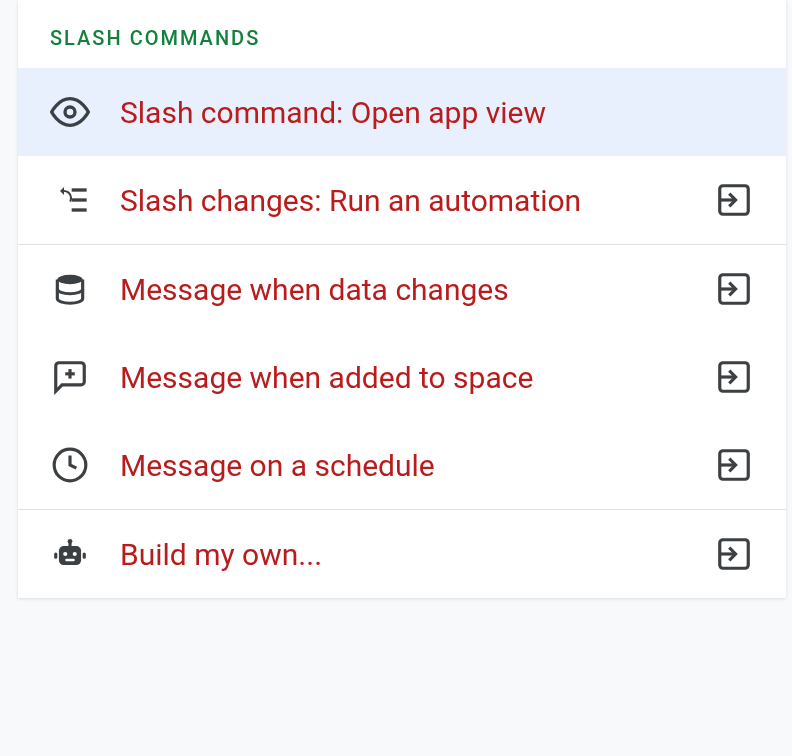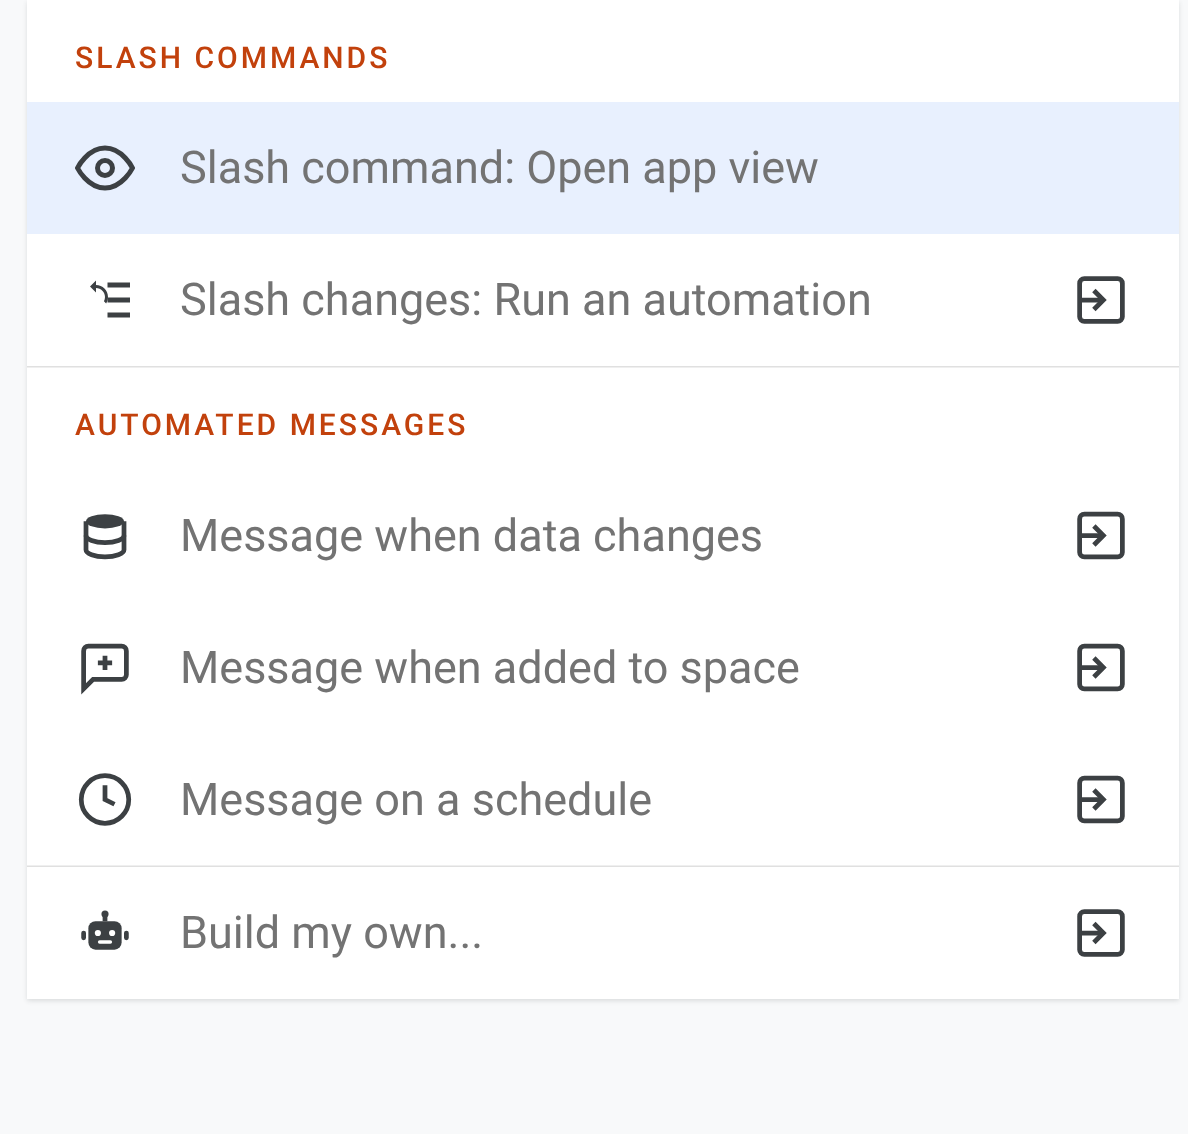--- a/index.html
+++ b/index.html
@@ -23,21 +23,21 @@
       background: #ffffff;
       box-shadow: 0 1px 3px rgba(60,64,67,0.15);
       border-top-left-radius: 0;
       border-top-right-radius: 0;
     }
     .section-header {
       padding: 26px 32px 18px 32px;
       font-size: 20px;
       font-weight: 500;
       letter-spacing: 2px;
-      color: #c2410c;
+      color: #15803d;
     }
     .menu-item {
       display: flex;
       align-items: center;
       padding: 0 32px;
       height: 88px;
       cursor: pointer;
       position: relative;
     }
     .menu-item.selected {
@@ -53,21 +53,21 @@
       height: 40px;
       display: flex;
       align-items: center;
       justify-content: center;
       flex-shrink: 0;
       margin-right: 30px;
       color: #3c4043;
     }
     .item-label {
       font-size: 30px;
-      color: #737373;
+      color: #b91c1c;
       font-weight: 400;
       flex: 1;
     }
     .item-trailing {
       width: 40px;
       height: 40px;
       display: flex;
       align-items: center;
       justify-content: center;
       color: #3c4043;
@@ -108,21 +108,20 @@
       <svg width="38" height="38" viewBox="0 0 24 24" fill="none" stroke="currentColor" stroke-width="2">
         <rect x="3" y="3" width="18" height="18" rx="2"></rect>
         <path d="M9 8l4 4-4 4" fill="none"></path>
         <line x1="3" y1="12" x2="13" y2="12"></line>
       </svg>
     </span>
   </div>
 
   <div class="divider"></div>
 
-  <div class="section-header">AUTOMATED MESSAGES</div>
 
   <div class="menu-item">
     <span class="item-icon">
       <svg width="38" height="38" viewBox="0 0 24 24" fill="currentColor">
         <ellipse cx="12" cy="6" rx="8" ry="3"></ellipse>
         <path d="M4 6v6c0 1.66 3.58 3 8 3s8-1.34 8-3V6" fill="none" stroke="currentColor" stroke-width="2"></path>
         <path d="M4 12v6c0 1.66 3.58 3 8 3s8-1.34 8-3v-6" fill="none" stroke="currentColor" stroke-width="2"></path>
       </svg>
     </span>
     <span class="item-label">Message when data changes</span>

